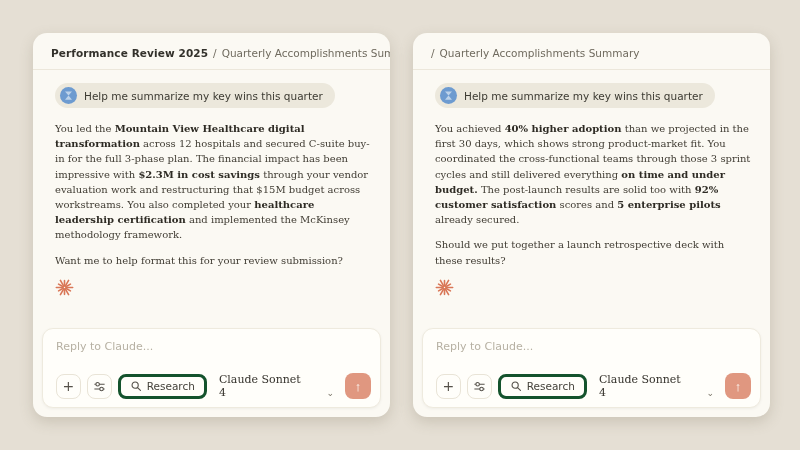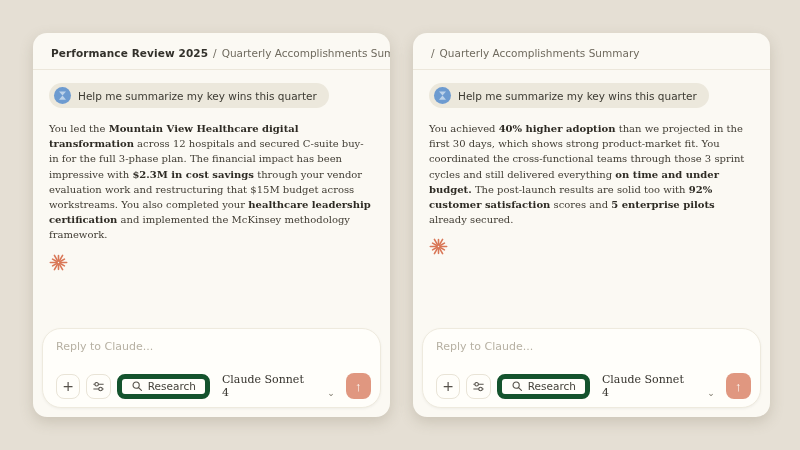--- a/index.html
+++ b/index.html
@@ -39,21 +39,21 @@
   .title-main { font-weight: bold; color: #33312b; letter-spacing: 0.1px; }
   .title-sep, .title-sub { color: #6f6a5e; }
   .chevron {
     color: #7a7568;
     font-size: 9px;
     line-height: 1;
     transform: translateY(-1px);
   }
   .chat {
     flex: 1;
-    padding: 13px 18px 0 16px;
+    padding: 13px 18px 0 22px;
   }
   .bubble {
     display: inline-flex;
     align-items: center;
     gap: 7px;
     background: #ece8dc;
     border-radius: 14px;
     padding: 4px 12px 4px 5px;
     font-size: 10.5px;
     color: #3c3a32;
@@ -75,21 +75,21 @@
     line-height: 15.2px;
     color: #403c33;
   }
   .response p { margin: 0 0 10px 0; }
   .response b { color: #2e2b24; }
   .starburst { margin-top: 10px; }
   .composer {
     margin: 0 9px 9px 9px;
     background: #fffefa;
     border: 1px solid #eeeade;
-    border-radius: 19px;
+    border-radius: 11px;
     box-shadow: 0 1px 3px rgba(0,0,0,0.05);
     padding: 11px 9px 8px 13px;
   }
   .reply-text {
     color: #b7b1a3;
     font-size: 11px;
     margin-bottom: 20px;
     cursor: text;
   }
   .toolbar {
@@ -108,21 +108,21 @@
     justify-content: center;
     color: #55514a;
     cursor: pointer;
   }
   .plus-glyph { font-size: 14px; line-height: 1; color: #55514a; }
   .research-btn {
     height: 25px;
     display: inline-flex;
     align-items: center;
     gap: 5px;
-    border: 5px solid #14532d;
+    border: 3px solid #14532d;
     border-radius: 8px;
     background: #fffefa;
     padding: 0 9px;
     font-size: 10.5px;
     color: #45423b;
     cursor: pointer;
   }
   .spacer { flex: 1; }
   .model-select {
     display: inline-flex;
@@ -165,20 +165,21 @@
         <span class="avatar">
           <svg width="11" height="11" viewBox="0 0 12 12">
               <polygon points="2.2,1.5 9.8,1.5 6,6" fill="#bdd3ea"></polygon>
               <polygon points="6,6 2.2,10.5 9.8,10.5" fill="#bdd3ea"></polygon>
             </svg>
         </span>
         <span>Help me summarize my key wins this quarter</span>
       </div>
       <div class="response">
         <p><span>You led the </span><b>Mountain View Healthcare digital transformation</b><span> across 12 hospitals and secured C-suite buy-in for the full 3-phase plan. The financial impact has been impressive with </span><b>$2.3M in cost savings</b><span> through your vendor evaluation work and restructuring that $15M budget across workstreams. You also completed your </span><b>healthcare leadership certification</b><span> and implemented the McKinsey methodology framework.</span></p>
+        <p><span>Want me to help format this for your review submission?</span></p>
         <div class="starburst">
           <svg width="19" height="19" viewBox="0 0 20 20" class="star-svg">
               <line x1="11.6" y1="10" x2="18.6" y2="10" stroke="#d97757" stroke-width="1.7" stroke-linecap="round"></line>
               <line x1="11.385640646055101" y1="10.8" x2="16.23538290724796" y2="13.6" stroke="#d97757" stroke-width="1.7" stroke-linecap="round"></line>
               <line x1="10.8" y1="11.385640646055101" x2="14.3" y2="17.44781847254617" stroke="#d97757" stroke-width="1.7" stroke-linecap="round"></line>
               <line x1="10" y1="11.6" x2="10" y2="17.2" stroke="#d97757" stroke-width="1.7" stroke-linecap="round"></line>
               <line x1="9.200000000000001" y1="11.385640646055101" x2="5.700000000000002" y2="17.447818472546174" stroke="#d97757" stroke-width="1.7" stroke-linecap="round"></line>
               <line x1="8.614359353944899" y1="10.8" x2="3.764617092752041" y2="13.6" stroke="#d97757" stroke-width="1.7" stroke-linecap="round"></line>
               <line x1="8.4" y1="10" x2="1.4000000000000004" y2="10.000000000000002" stroke="#d97757" stroke-width="1.7" stroke-linecap="round"></line>
               <line x1="8.614359353944899" y1="9.2" x2="3.764617092752042" y2="6.399999999999999" stroke="#d97757" stroke-width="1.7" stroke-linecap="round"></line>
@@ -234,20 +235,21 @@
         <span class="avatar">
           <svg width="11" height="11" viewBox="0 0 12 12">
               <polygon points="2.2,1.5 9.8,1.5 6,6" fill="#bdd3ea"></polygon>
               <polygon points="6,6 2.2,10.5 9.8,10.5" fill="#bdd3ea"></polygon>
             </svg>
         </span>
         <span>Help me summarize my key wins this quarter</span>
       </div>
       <div class="response">
         <p><span>You achieved </span><b>40% higher adoption</b><span> than we projected in the first 30 days, which shows strong product-market fit. You coordinated the cross-functional teams through those 3 sprint cycles and still delivered everything </span><b>on time and under budget.</b><span> The post-launch results are solid too with </span><b>92% customer satisfaction</b><span> scores and </span><b>5 enterprise pilots</b><span> already secured.</span></p>
+        <p><span>Should we put together a launch retrospective deck with these results?</span></p>
         <div class="starburst">
           <svg width="19" height="19" viewBox="0 0 20 20" class="star-svg">
               <line x1="11.6" y1="10" x2="18.6" y2="10" stroke="#d97757" stroke-width="1.7" stroke-linecap="round"></line>
               <line x1="11.385640646055101" y1="10.8" x2="16.23538290724796" y2="13.6" stroke="#d97757" stroke-width="1.7" stroke-linecap="round"></line>
               <line x1="10.8" y1="11.385640646055101" x2="14.3" y2="17.44781847254617" stroke="#d97757" stroke-width="1.7" stroke-linecap="round"></line>
               <line x1="10" y1="11.6" x2="10" y2="17.2" stroke="#d97757" stroke-width="1.7" stroke-linecap="round"></line>
               <line x1="9.200000000000001" y1="11.385640646055101" x2="5.700000000000002" y2="17.447818472546174" stroke="#d97757" stroke-width="1.7" stroke-linecap="round"></line>
               <line x1="8.614359353944899" y1="10.8" x2="3.764617092752041" y2="13.6" stroke="#d97757" stroke-width="1.7" stroke-linecap="round"></line>
               <line x1="8.4" y1="10" x2="1.4000000000000004" y2="10.000000000000002" stroke="#d97757" stroke-width="1.7" stroke-linecap="round"></line>
               <line x1="8.614359353944899" y1="9.2" x2="3.764617092752042" y2="6.399999999999999" stroke="#d97757" stroke-width="1.7" stroke-linecap="round"></line>

